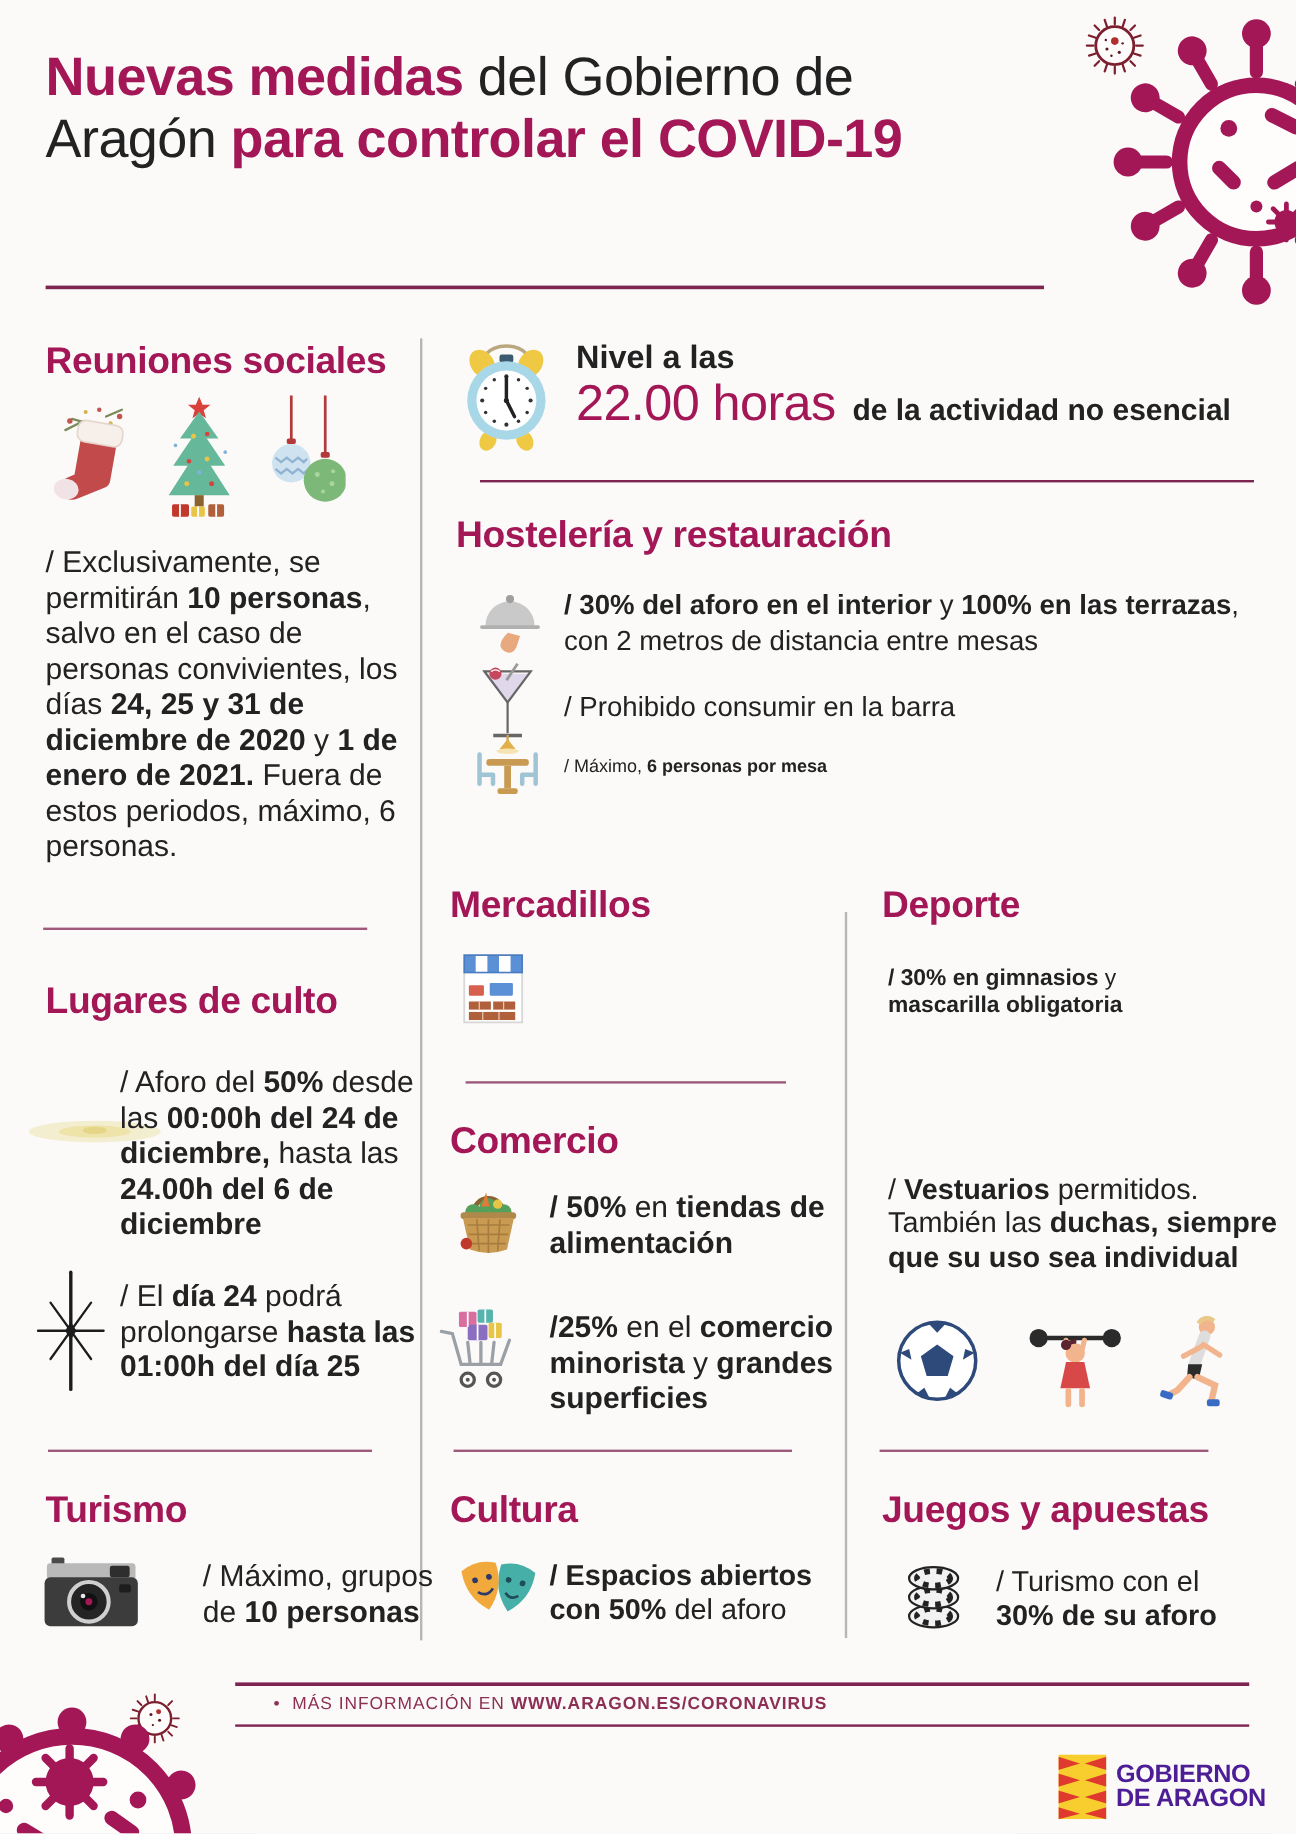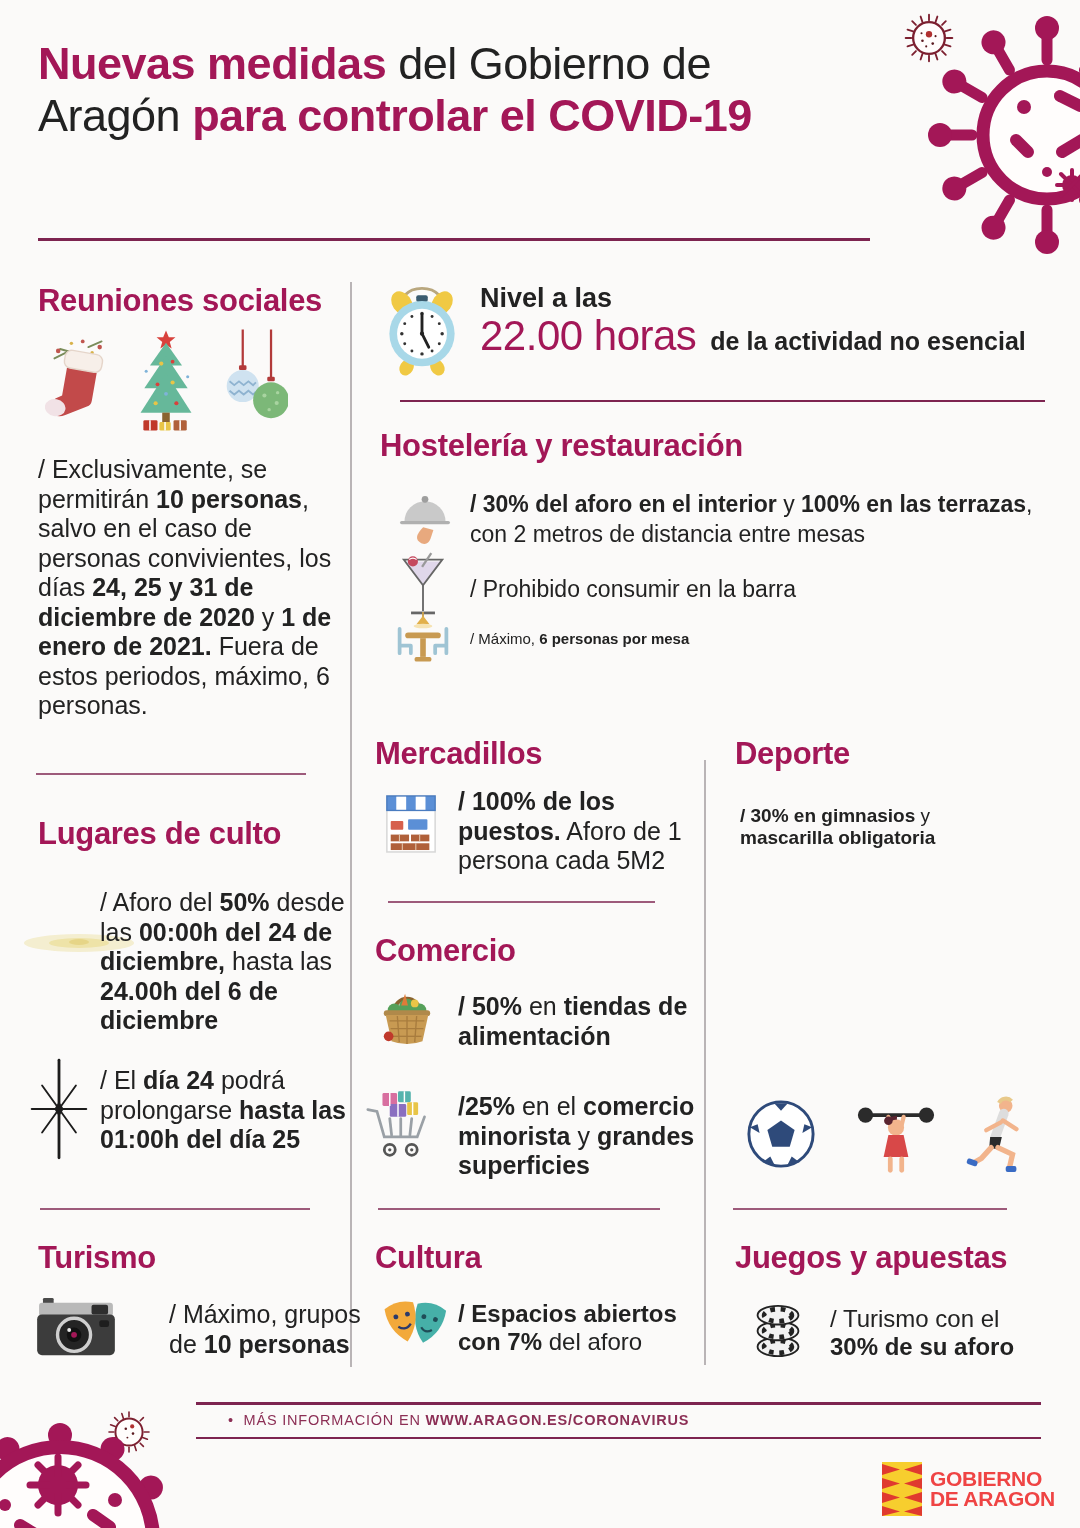--- a/index.html
+++ b/index.html
@@ -23,21 +23,21 @@
   .txt{position:absolute;line-height:1.18;color:var(--ink);}
   .title{font-size:45px;line-height:1.16;letter-spacing:-.5px;}
   .title .b{font-weight:700;}
   .alert{font-size:39px;color:var(--maroon);letter-spacing:-.5px;}
   .alert sup{font-size:22px;}
   .orden{font-size:21px;font-style:italic;font-weight:700;color:#2a2a2a;letter-spacing:-.2px;}
   .closure-l1{font-size:27px;font-weight:700;}
   .closure-time{font-size:42px;font-weight:400;color:var(--maroon);letter-spacing:-.5px;}
   .closure-sfx{font-size:25px;font-weight:700;margin-left:14px;}
   .footer-info{font-size:14.5px;color:#8c2f55;letter-spacing:.8px;}
-  .logo-text{font-size:21px;font-weight:700;color:#ef4444;line-height:.95;letter-spacing:-.3px;}
+  .logo-text{font-size:21px;font-weight:700;color:#4c1d95;line-height:.95;letter-spacing:-.3px;}
   svg{display:block;}
 </style>
 </head>
 <body>
 
 <div id="page">
 
   <div class="abs" style="left:901px;top:10px;">
     <svg width="56" height="56" viewBox="0 0 60 60">
       <g stroke="#7c2030" stroke-width="2" stroke-linecap="round">
@@ -385,21 +385,20 @@
       </g>
       <g stroke="#e8d0b8" stroke-width="1">
           <line x1="17" y1="46" x2="17" y2="53"></line>
           <line x1="38" y1="46" x2="38" y2="53"></line>
           <line x1="20" y1="55" x2="20" y2="62"></line>
           <line x1="34" y1="55" x2="34" y2="62"></line>
         </g>
     </svg>
   </div>
 
-  <div class="txt abs" style="left:458px;top:787px;width:260px;font-size:25px;"><span class="b">/ 100% de los</span><br><span class="b">puestos.</span><span> Aforo de 1</span><br><span>persona cada 5M2</span></div>
 
   <div class="hline" style="left:388px;top:901px;width:267px;opacity:.75;"></div>
 
   <div class="sec-title" style="left:375px;top:933px;">Comercio</div>
 
   <div class="abs" style="left:378px;top:986px;">
     <svg width="58" height="62" viewBox="0 0 60 64">
       <path d="M17,26 A13,13 0 0 1 43,26" fill="none" stroke="#8a6430" stroke-width="4"></path>
       <g fill="#55a05a">
           <circle cx="17" cy="25" r="7"></circle>
@@ -449,20 +448,21 @@
       <circle cx="26" cy="68" r="1.8" fill="#555555"></circle>
         <circle cx="50" cy="68" r="1.8" fill="#555555"></circle>
     </svg>
   </div>
 
   <div class="txt abs" style="left:458px;top:1092px;width:280px;font-size:25px;"><span class="b">/25%</span><span> en el </span><span class="b">comercio</span><br><span class="b">minorista</span><span> y </span><span class="b">grandes</span><br><span class="b">superficies</span></div>
 
   <div class="sec-title" style="left:735px;top:736px;">Deporte</div>
 
   <div class="txt abs" style="left:740px;top:805px;width:330px;font-size:19px;"><span class="b">/ 30% en gimnasios</span><span> y</span><br><span class="b">mascarilla obligatoria</span></div>
+  <div class="txt abs" style="left:740px;top:978px;width:335px;font-size:24px;"><span>/ </span><span class="b">Vestuarios</span><span> permitidos.</span><br><span>También las </span><span class="b">duchas, siempre</span><br><span class="b">que su uso sea individual</span></div>
 
   <div class="abs" style="left:745px;top:1098px;">
     <svg width="72" height="72" viewBox="0 0 74 74">
       <circle cx="37" cy="37" r="33" fill="#ffffff" stroke="#2e4a7a" stroke-width="3"></circle>
       <polygon points="37,23 51,33 46,50 28,50 23,33" fill="#2e4a7a"></polygon>
       <polygon points="30,5.5 44,5.5 37,13" fill="#2e4a7a"></polygon>
       <polygon points="5,30 13,27 15,36" fill="#2e4a7a"></polygon>
       <polygon points="69,30 61,27 59,36" fill="#2e4a7a"></polygon>
       <polygon points="18,66 26,60 30,68" fill="#2e4a7a"></polygon>
       <polygon points="56,66 48,60 44,68" fill="#2e4a7a"></polygon>
@@ -524,21 +524,21 @@
       </g>
       <g transform="rotate(-14 24 30)">
         <path d="M6,10 Q22,2 38,10 Q40,34 22,50 Q4,34 6,10 Z" fill="#f2a93b"></path>
         <circle cx="16" cy="21" r="2.6" fill="#2b3a6b"></circle>
           <circle cx="29" cy="21" r="2.6" fill="#2b3a6b"></circle>
         <path d="M16,32 q7,7 14,0" fill="none" stroke="#2b3a6b" stroke-width="2.4"></path>
       </g>
     </svg>
   </div>
 
-  <div class="txt abs" style="left:458px;top:1300px;width:260px;font-size:24px;"><span class="b">/ Espacios abiertos</span><br><span class="b">con 7%</span><span> del aforo</span></div>
+  <div class="txt abs" style="left:458px;top:1300px;width:260px;font-size:24px;"><span class="b">/ Espacios abiertos</span><br><span class="b">con 50%</span><span> del aforo</span></div>
 
   <div class="sec-title" style="left:735px;top:1240px;">Juegos y apuestas</div>
 
   <div class="abs" style="left:752px;top:1302px;">
     <svg width="52" height="58" viewBox="0 0 56 62">
       <g>
         <ellipse cx="28" cy="48" rx="22" ry="10" fill="#f2f2f2" stroke="#222222" stroke-width="2"></ellipse>
         <ellipse cx="28" cy="48" rx="15" ry="6.5" fill="none" stroke="#222222" stroke-width="5" stroke-dasharray="5 6"></ellipse>
         <ellipse cx="28" cy="31" rx="22" ry="10" fill="#f2f2f2" stroke="#222222" stroke-width="2"></ellipse>
         <ellipse cx="28" cy="31" rx="15" ry="6.5" fill="none" stroke="#222222" stroke-width="5" stroke-dasharray="5 6"></ellipse>

